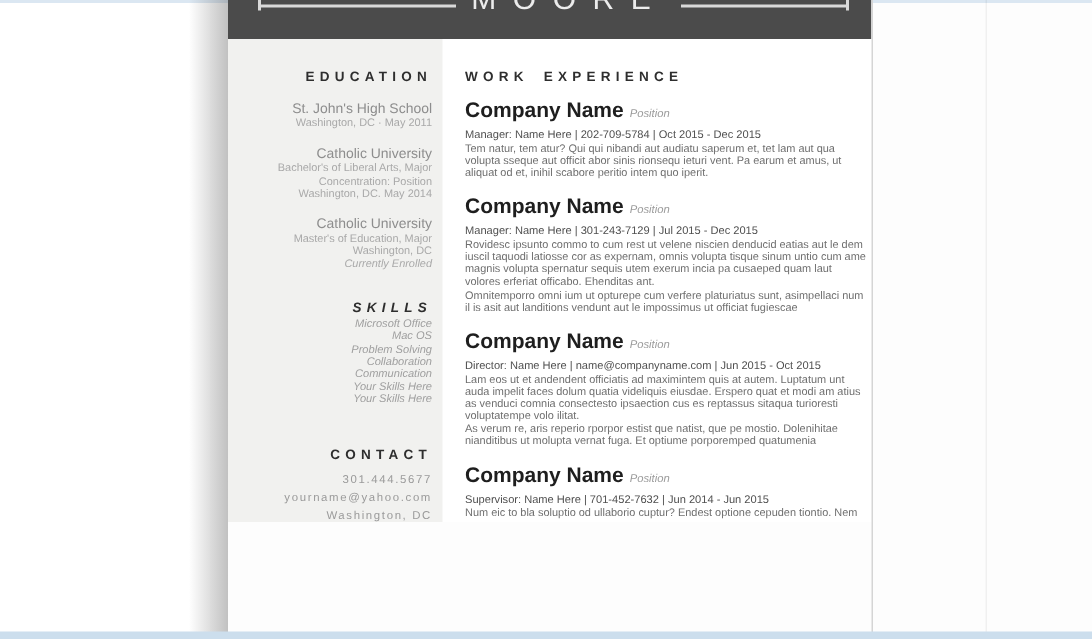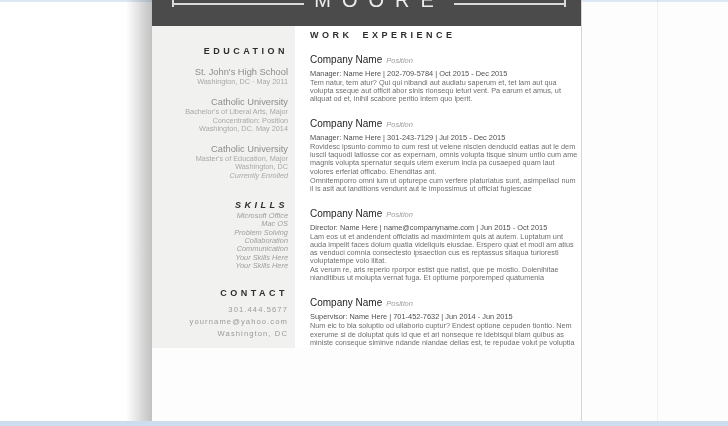--- a/index.html
+++ b/index.html
@@ -32,29 +32,29 @@
   .sidebar{position:absolute;left:0;top:26px;width:143px;height:400px;background:#f1f1ef;
     box-sizing:border-box;padding:20px 7px 0 8px;text-align:right;}
   .sec-heading{font-size:9px;font-weight:bold;letter-spacing:3.5px;word-spacing:4px;color:#2e2e2e;}
   .edu-item{margin-top:11px;}
   .edu-school{font-size:9.3px;line-height:11px;color:#8d8d8d;}
   .edu-detail{font-size:7.3px;line-height:8.3px;color:#a9a9a9;}
   .ital{font-style:italic;}
   .skills-sec{margin-top:20px;font-style:italic;}
   .skill-line{font-size:7.4px;line-height:8.3px;color:#9f9f9f;}
   .skill-first{margin-top:2px;}
-  .contact-sec{margin-top:18px;}
+  .contact-sec{margin-top:28px;}
   .contact-line{font-size:7.6px;line-height:12px;color:#9a9a9a;letter-spacing:1.1px;}
   .contact-first{margin-top:6px;}
 
   
-  .main{position:absolute;left:158px;top:26px;width:272px;height:400px;box-sizing:border-box;padding-top:4px;}
+  .main{position:absolute;left:158px;top:26px;width:272px;height:400px;box-sizing:border-box;padding-top:20px;}
   .main .sec-heading{margin-bottom:9px;}
   .entry{margin-bottom:10px;}
-  .company{font-size:10px;font-weight:normal;color:#1e1e1e;}
+  .company{font-size:14px;font-weight:bold;color:#1e1e1e;}
   .position{font-size:7.5px;font-style:italic;color:#9c9c9c;margin-left:4px;}
   .meta{font-size:7.4px;line-height:9px;color:#4f4f4f;margin-top:2px;}
   .body-par{margin:1px 0 0 0;font-size:7.3px;line-height:8.1px;color:#6f6f6f;width:270px;}
 </style>
 </head>
 <body>
 
 <div class="stage">
   <div class="left-margin"></div>
   <div class="top-strip"></div>

